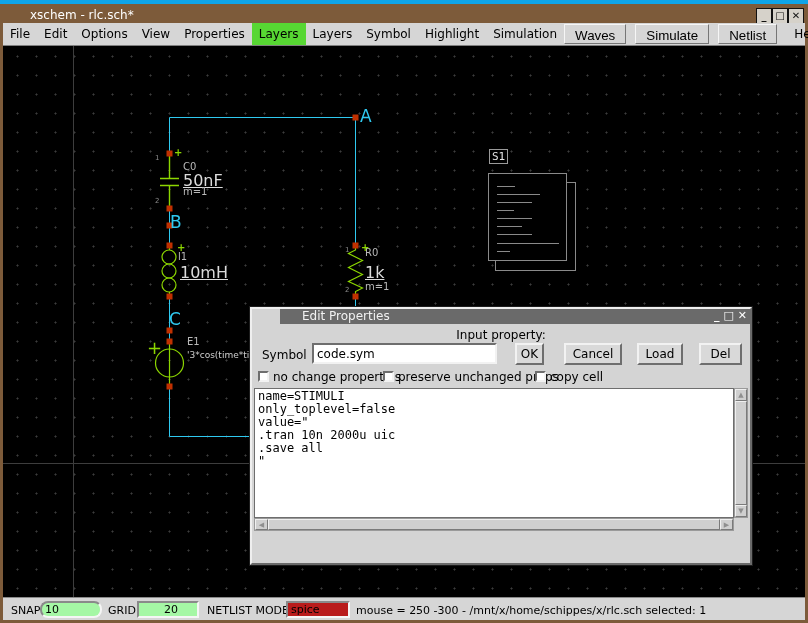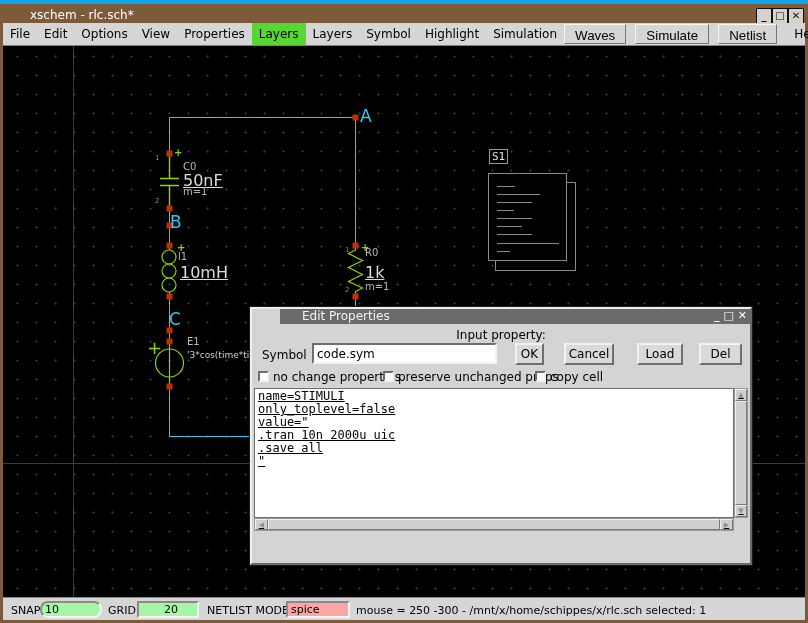--- a/index.html
+++ b/index.html
@@ -46,49 +46,49 @@
                 font-weight:bold;font-size:11px;line-height:14px;}
   .dlg-controls span{cursor:default;}
   .dlg-prompt{position:absolute;left:0;top:19px;width:100%;text-align:center;}
   .dlg-symbol-label{position:absolute;left:10px;top:39px;}
   .dlg-input{position:absolute;left:60px;top:34px;width:185px;height:21px;background:#fff;
              border:2px solid;border-color:#6e6e6e #f2f2f2 #f2f2f2 #6e6e6e;
              font:12px "DejaVu Sans",sans-serif;padding:0 3px;}
   .dlg-btn{position:absolute;top:34px;height:22px;background:#d9d9d9;
            border:2px solid;border-color:#f2f2f2 #6e6e6e #6e6e6e #f2f2f2;
            font:12px "DejaVu Sans",sans-serif;padding:0;text-align:center;}
-  .b-ok{left:263px;width:29px;} .b-cancel{left:312px;width:50px;}
+  .b-ok{left:263px;width:29px;} .b-cancel{left:312px;width:58px;}
   .b-load{left:385px;width:46px;} .b-del{left:447px;width:43px;}
   .dlg-cb{position:absolute;top:62px;width:11px;height:11px;background:#fff;
           border:2px solid;border-color:#6e6e6e #f2f2f2 #f2f2f2 #6e6e6e;}
   .cb1{left:6px;} .cb2{left:131px;} .cb3{left:283px;}
   .dlg-cblabel{position:absolute;top:61px;}
   .cbl1{left:21px;} .cbl2{left:146px;} .cbl3{left:298px;}
   .dlg-text{position:absolute;left:2px;top:79px;width:494px;height:143px;display:grid;
-            grid-template-columns:1fr 14px;grid-template-rows:1fr 13px;text-decoration:underline;}
+            grid-template-columns:1fr 14px;grid-template-rows:1fr 13px;}
   .txt{background:#fff;border:1px solid #6e6e6e;white-space:pre;overflow:hidden;
        font:12px "DejaVu Sans Mono",monospace;line-height:13px;padding:1px 3px;}
   .vscroll{display:flex;flex-direction:column;background:#c6c6c6;border:1px solid #9a9a9a;}
   .hscroll{display:flex;background:#c6c6c6;border:1px solid #9a9a9a;}
   .sbtn{background:#cfcfcf;border:1px solid;border-color:#f0f0f0 #7a7a7a #7a7a7a #f0f0f0;
         font-size:7px;color:#8f8f8f;text-align:center;padding:0;}
   .vbtn{width:100%;height:12px;line-height:10px;}
   .hbtn{width:13px;height:100%;line-height:10px;}
   .vthumb{flex:1;background:#cfcfcf;border:1px solid;border-color:#f0f0f0 #7a7a7a #7a7a7a #f0f0f0;}
   .hthumb{flex:1;background:#cfcfcf;border:1px solid;border-color:#f0f0f0 #7a7a7a #7a7a7a #f0f0f0;}
   .corner{background:#d4d4d4;}
   
   .statusbar{position:absolute;left:3px;top:597px;width:802px;height:23px;background:#d6d6d6;
              border-top:1px solid #8a8a8a;font-size:11px;color:#000;}
   .st-label{position:absolute;top:6px;}
   .sfield{position:absolute;top:3px;height:17px;border:2px solid;
           border-color:#8a8a8a #f5f5f5 #f5f5f5 #8a8a8a;
           font:11px "DejaVu Sans",sans-serif;padding:0 3px;}
   .green{background:#a5f7a5;}
-  .plain{background:#fca5a5;}
+  .plain{background:#b91c1c;}
 </style>
 </head>
 <body>
 
 <div class="window">
 
   <div class="titlebar">
     <span class="title-text">xschem - rlc.sch*</span>
     <div class="win-controls">
       <div class="wbtn">_</div>

